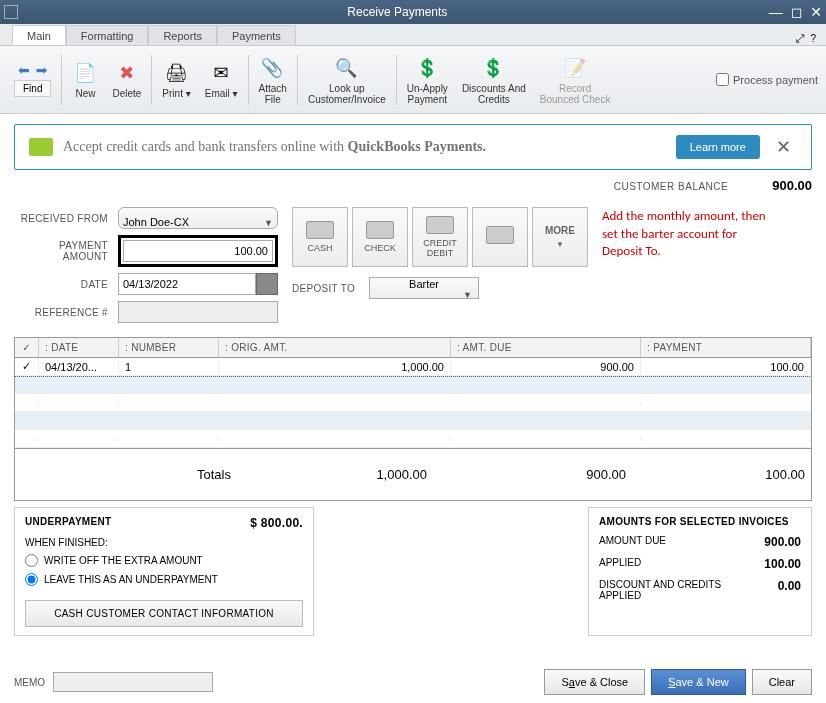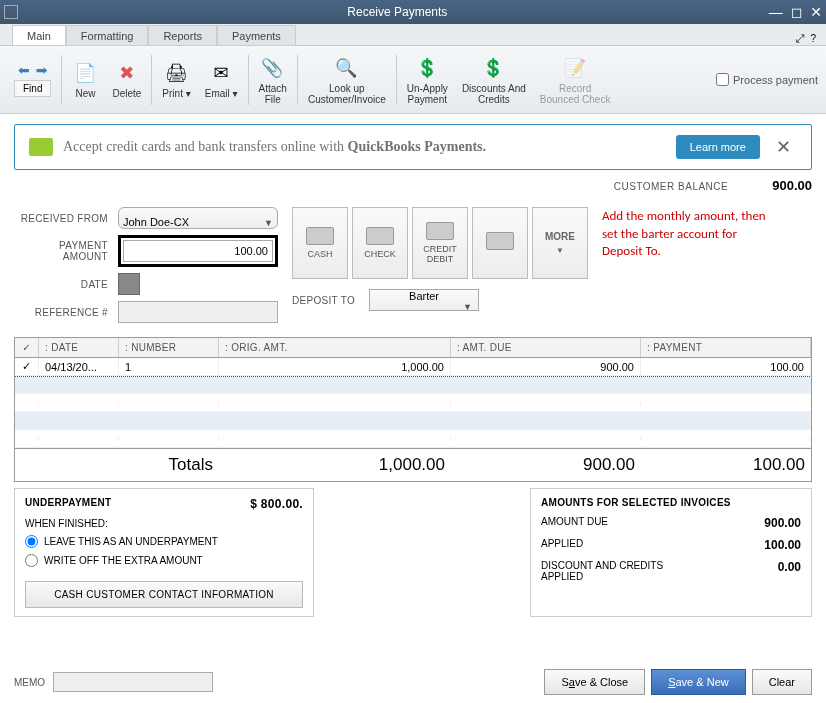--- a/index.html
+++ b/index.html
@@ -52,21 +52,21 @@
 .form-inp.dropdown { background: linear-gradient(to bottom,#fafafa,#eee); position: relative; display: flex; align-items: flex-end; border-radius: 6px; }
 .dropdown-arrow { margin-left: auto; font-size: 9px; color: #555; }
 .amount-highlight { border: 3px solid #000; padding: 2px; }
 .amount-highlight .form-inp { text-align: right; border: 1px solid #aaa; }
 .date-wrap { display: flex; }
 .date-wrap .form-inp { flex: 1; }
 .date-cal { width: 22px; height: 22px; background: #888; border: 1px solid #666; }
 
 
 .pay-methods { display: flex; gap: 4px; }
-.pm-btn { width: 56px; height: 72px; border: 1px solid #bbb; background: linear-gradient(to bottom,#fafafa,#ececec); display: flex; flex-direction: column; align-items: center; justify-content: center; gap: 4px; font-size: 9px; color: #555; cursor: pointer; }
+.pm-btn { width: 56px; height: 60px; border: 1px solid #bbb; background: linear-gradient(to bottom,#fafafa,#ececec); display: flex; flex-direction: column; align-items: center; justify-content: center; gap: 4px; font-size: 9px; color: #555; cursor: pointer; }
 .pm-icon { width: 28px; height: 18px; background: #ccc; border: 1px solid #999; border-radius: 2px; }
 .pm-btn.more { font-size: 10px; font-weight: bold; color: #666; }
 
 .annotation { color: #c00; font-size: 13px; line-height: 1.35; max-width: 170px; font-family: Calibri, Arial; }
 
 .deposit-row { display: flex; align-items: center; gap: 8px; margin-top: 10px; }
 .deposit-row .form-lbl { width: auto; }
 .deposit-sel { width: 110px; height: 22px; border: 1px solid #aaa; background: linear-gradient(to bottom,#fafafa,#eee); display: flex; align-items: center; padding: 0 6px; font-size: 11px; flex-direction: column; }
 
 
@@ -77,21 +77,21 @@
 .col-date { width: 80px; }
 .col-num { width: 100px; }
 .col-orig { flex: 1; text-align: right; }
 .col-due { width: 190px; text-align: right; }
 .col-pay { width: 170px; text-align: right; }
 .inv-body { height: 90px; overflow-y: scroll; }
 .inv-row { display: flex; font-size: 11px; border-bottom: 1px solid #eee; height: 18px; align-items: center; }
 .inv-row.alt { background: #e8eef5; }
 .inv-row > div { padding: 2px 6px; border-right: 1px solid #eee; }
 .inv-row.selected { outline: 1px dotted #555; }
-.inv-totals { display: flex; font-size: 17px; padding: 4px 0; border-top: 1px solid #999; }
+.inv-totals { display: flex; font-size: 13px; padding: 16px 0; border-top: 1px solid #999; gap: 9px; }
 .inv-totals > div { padding: 2px 6px; }
 
 
 .bottom-panels { display: flex; margin: 6px 14px 0; gap: 8px; }
 .panel { border: 1px solid #ccc; padding: 8px 10px; font-size: 10px; }
 .panel-left { width: 300px; }
 .panel-right { flex: 1; }
 .panel-title { font-size: 10px; font-weight: bold; letter-spacing: 0.3px; margin-bottom: 6px; }
 .under-amount { float: right; font-weight: bold; font-size: 12px; }
 .radio-row { display: flex; align-items: center; gap: 6px; margin: 6px 0; font-size: 10px; }
@@ -218,20 +218,21 @@
         <span class="dropdown-arrow">▼</span>
       </div>
 
       <div class="form-lbl">PAYMENT AMOUNT</div>
       <div class="amount-highlight">
         <input class="form-inp" style="text-align: right;" value="100.00">
       </div>
 
       <div class="form-lbl">DATE</div>
       <div class="date-wrap">
+        <input class="form-inp" value="04/13/2022" style="">
         <div class="date-cal"></div>
       </div>
 
       <div class="form-lbl">REFERENCE #</div>
       <input class="form-inp" style="background: rgb(238, 238, 238);" value="">
     </div>
 
     <div>
       <div class="pay-methods">
         <div class="pm-btn">
@@ -331,31 +332,31 @@
 </div>
 
 <div class="bottom-panels">
   <div class="panel panel-left">
     <div class="panel-title">
       <span>UNDERPAYMENT</span>
       <span class="under-amount">$ 800.00.</span>
     </div>
     <div style="margin-top:10px">WHEN FINISHED:</div>
     <label class="radio-row">
+      <input type="radio" name="und" style="">
+      <span>WRITE OFF THE EXTRA AMOUNT</span>
+    </label>
+    <label class="radio-row">
       <input type="radio" name="und" checked="" style="">
       <span>LEAVE THIS AS AN UNDERPAYMENT</span>
     </label>
-    <label class="radio-row">
-      <input type="radio" name="und" style="">
-      <span>WRITE OFF THE EXTRA AMOUNT</span>
-    </label>
     <button class="contact-btn">CASH CUSTOMER CONTACT INFORMATION</button>
   </div>
   <div style="flex:1"></div>
-  <div class="panel panel-right" style="width:282px;flex:none">
+  <div class="panel panel-right" style="width:224px;flex:none">
     <div class="panel-title">AMOUNTS FOR SELECTED INVOICES</div>
     <div class="amt-row">
       <span>AMOUNT DUE</span>
       <span class="v">900.00</span>
     </div>
     <div class="amt-row">
       <span>APPLIED</span>
       <span class="v">100.00</span>
     </div>
     <div class="amt-row">

